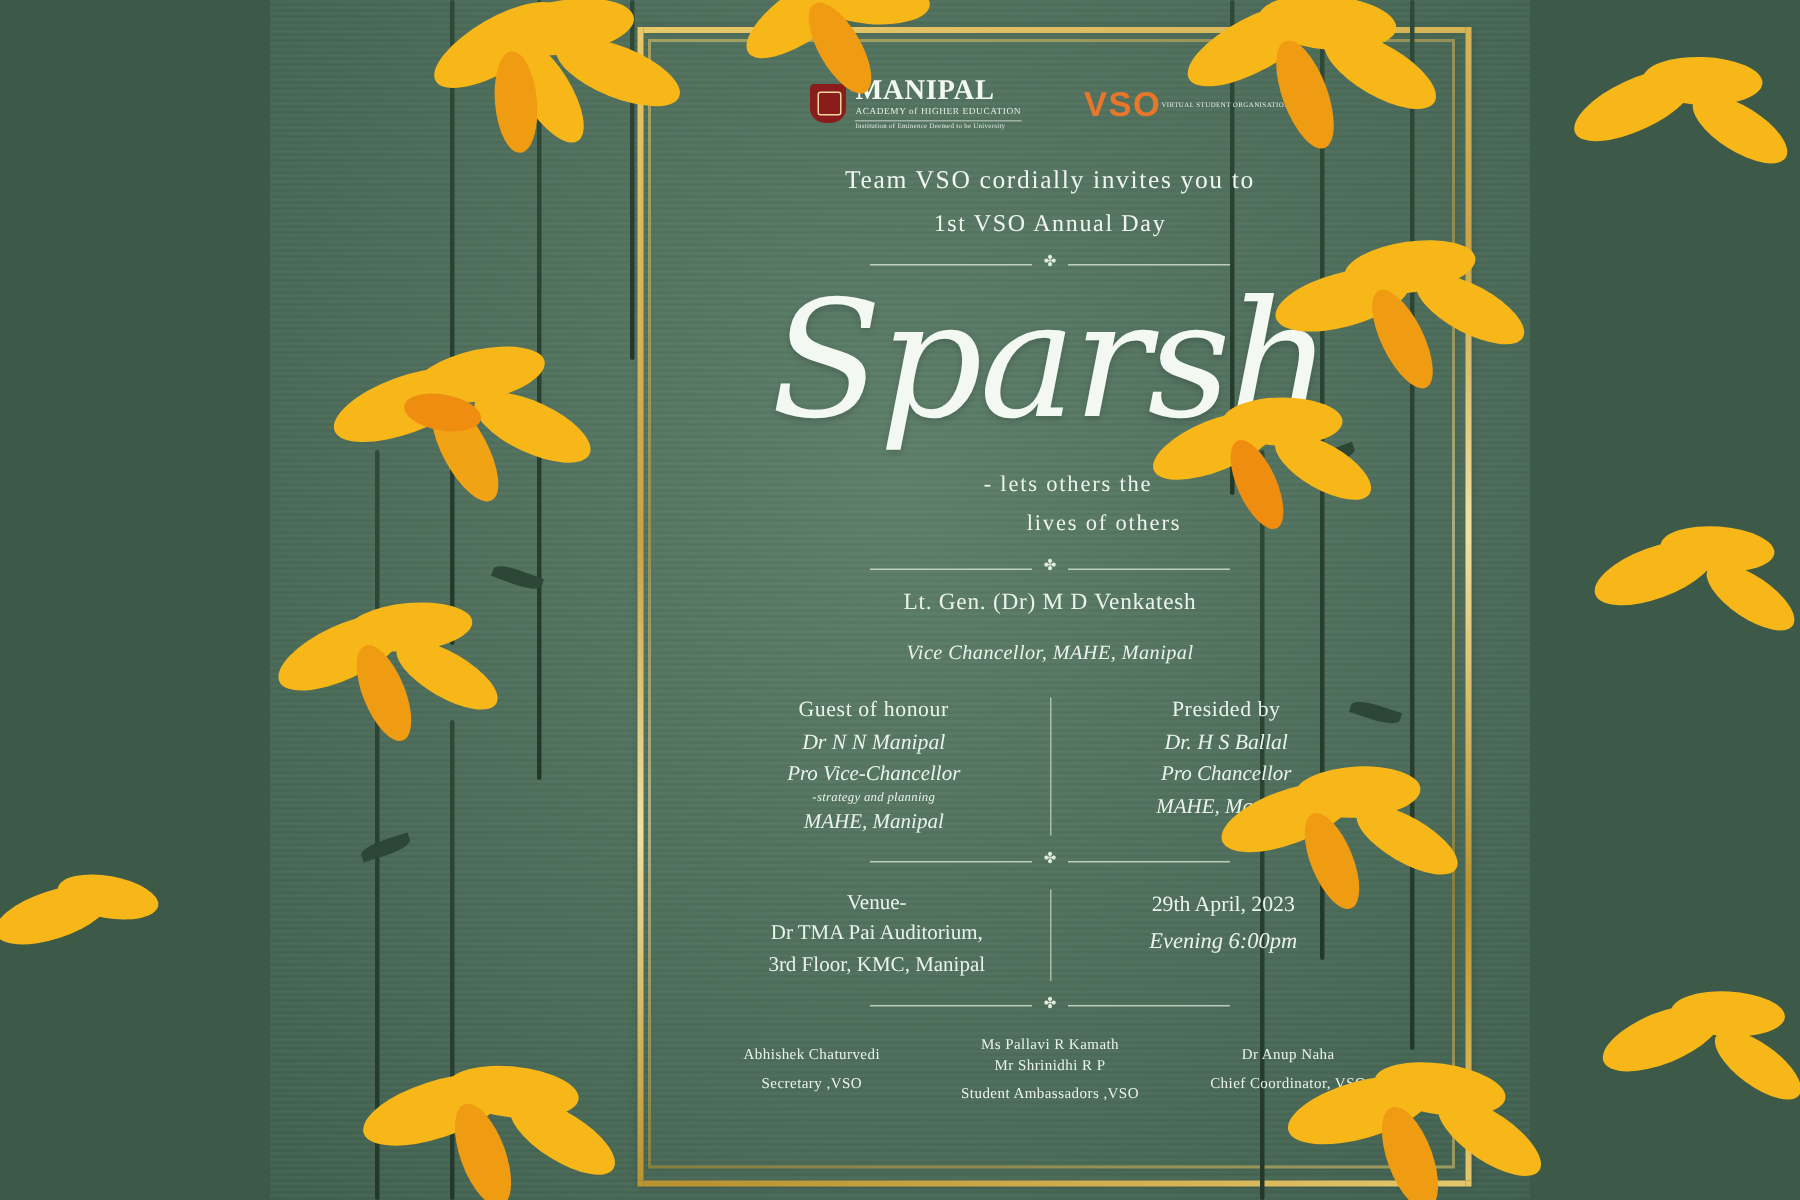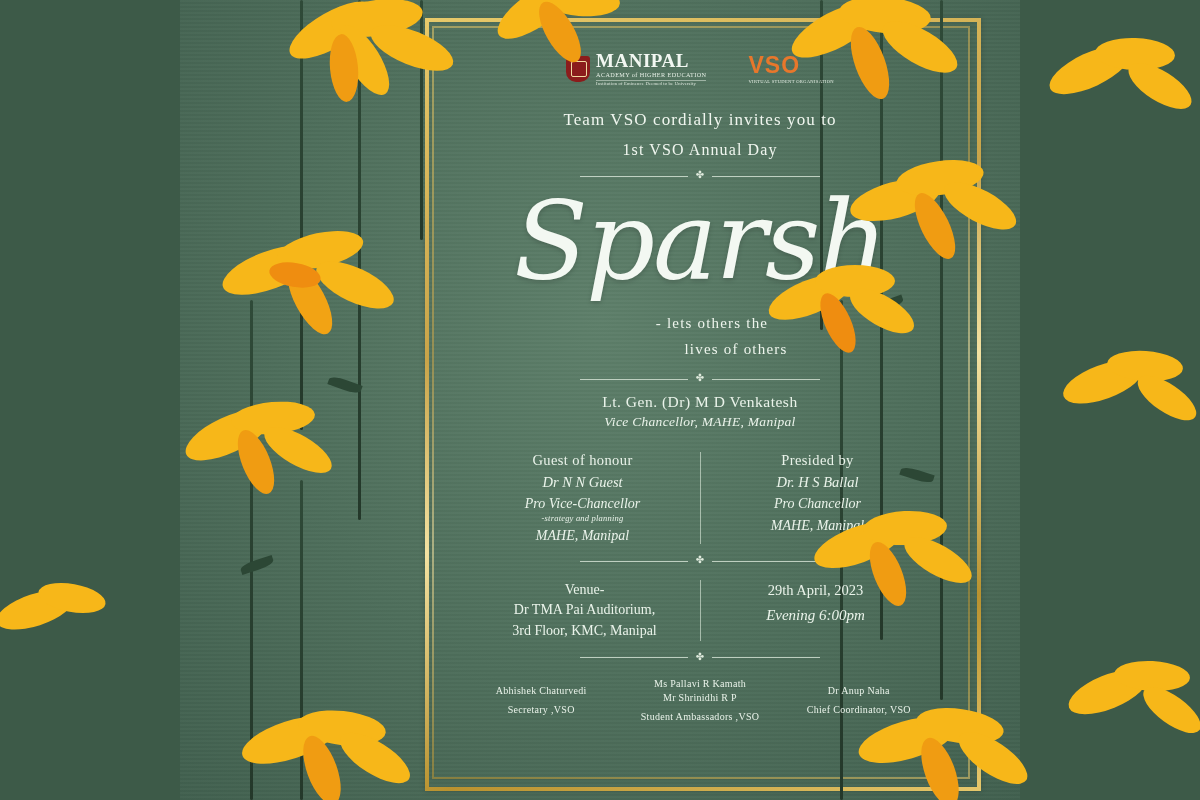--- a/index.html
+++ b/index.html
@@ -127,22 +127,22 @@
   .manipal-tag {
     font-size: 4.6px;
     letter-spacing: 0.2px;
     color: #dfe9df;
     margin-top: 2px;
     border-top: 1px solid rgba(230,240,230,.5);
     padding-top: 1px;
   }
   .vso-logo {
     display: flex;
-    flex-direction: column;
-    align-items: flex-start;
+    flex-direction: row;
+    align-items: center;
     line-height: 1;
   }
   .vso-mark {
     font-family: "Liberation Sans", sans-serif;
     font-weight: bold;
     font-size: 23px;
     letter-spacing: 1px;
     color: #e8772b;
     position: relative;
   }
@@ -216,21 +216,21 @@
     color: #f0f6ef;
   }
   .chief-name {
     margin-top: 9px;
     font-size: 15.5px;
     letter-spacing: .5px;
   }
   .chief-role {
     font-style: italic;
     font-size: 13.5px;
-    margin-top: 3px;
+    margin-top: 16px;
     letter-spacing: .3px;
   }
 
   .two-col {
     display: flex;
     justify-content: center;
     margin-top: 22px;
   }
   .col {
     width: 210px;
@@ -376,21 +376,21 @@
         <span class="dot">✤</span>
         <span class="ln"></span>
       </div>
 
       <div class="chief-name">Lt. Gen. (Dr) M D Venkatesh</div>
       <div class="chief-role">Vice Chancellor, MAHE, Manipal</div>
 
       <div class="two-col">
         <div class="col">
           <div class="head">Guest of honour</div>
-          <div class="nm">Dr N N Guest</div>
+          <div class="nm">Dr N N Manipal</div>
           <div class="rl">Pro Vice-Chancellor</div>
           <div class="tiny">-strategy and planning</div>
           <div class="rl">MAHE, Manipal</div>
         </div>
         <div class="col sep">
           <div class="head">Presided by</div>
           <div class="nm">Dr. H S Ballal</div>
           <div class="rl">Pro Chancellor</div>
           <div class="rl">MAHE, Manipal</div>
         </div>

